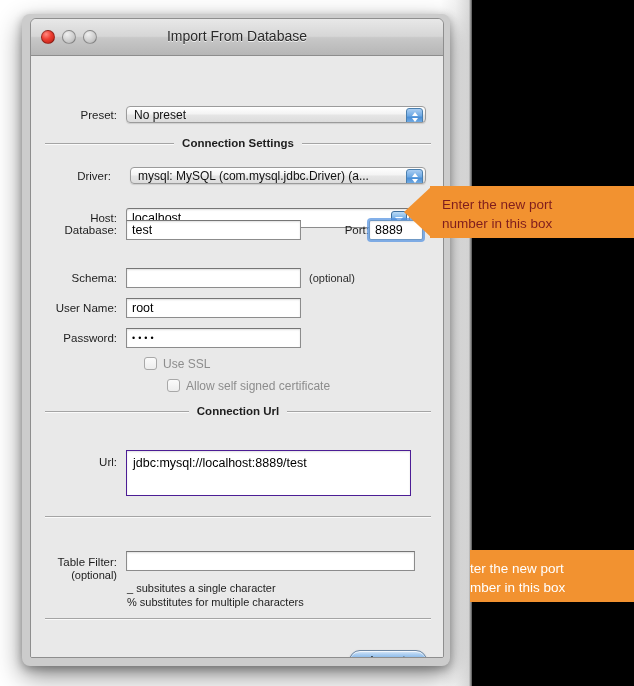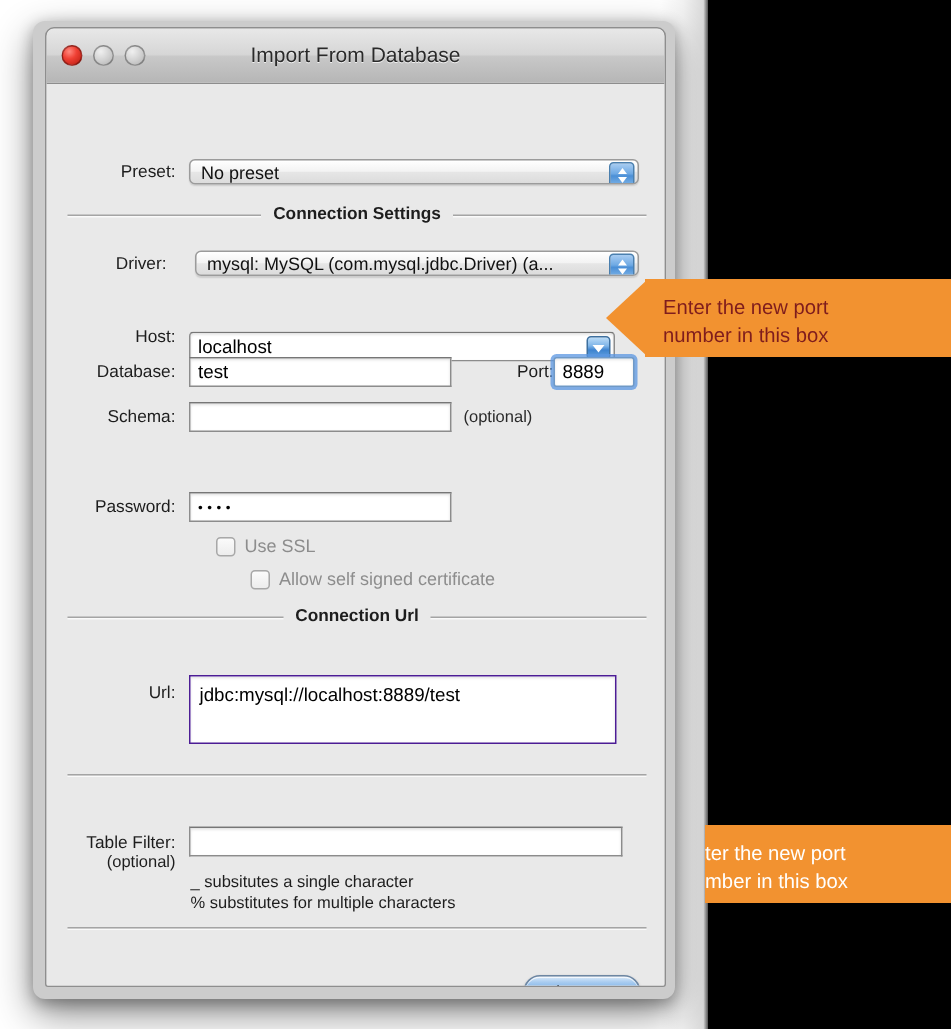--- a/index.html
+++ b/index.html
@@ -242,21 +242,21 @@
     white-space: nowrap;
   }
   .plainsep {
     position: absolute;
     height: 1px;
     background: #a4a4a4;
     box-shadow: 0 1px 0 #fafafa;
   }
 
   
-  .chkrow { position: absolute; display: flex; align-items: flex-end; gap: 6px; }
+  .chkrow { position: absolute; display: flex; align-items: flex-start; gap: 6px; }
   .chk {
     width: 13px; height: 13px;
     border: 1px solid #a8a8a8;
     border-radius: 3px;
     background: linear-gradient(to bottom, #fbfbfb, #ededed);
     box-sizing: border-box;
   }
   .chklbl { font-size: 12px; color: #8d8d8d; }
 
   
@@ -377,47 +377,53 @@
           <span class="ptext">mysql: MySQL (com.mysql.jdbc.Driver)  (a...</span>
           <span class="stepper">
             <span class="tri-up"></span>
             <span class="tri-down"></span>
           </span>
         </div>
       </div>
 
       <div class="row" style="left:0; top:152px; width:395px;">
         <div class="lbl" style="width:86px;">Host:</div>
-        <div class="field combo" style="margin-left:9px; width:284px;margin-top:13px;">
+        <div class="field combo" style="margin-left:9px; width:284px;">
           <span class="ftext">localhost</span>
           <span class="combo-btn">
             <span class="tri-down-w"></span>
           </span>
         </div>
       </div>
 
-      <div class="row" style="left:0; top:182px; width:395px;">
+      <div class="row" style="left:0; top:164px; width:395px;">
         <div class="lbl" style="width:86px;">Database:</div>
         <div class="field" style="margin-left:9px; width:175px;">
           <span class="ftext">test</span>
         </div>
         <div class="lbl" style="width:50px; margin-left:18px;">Port:</div>
         <div class="field focused" style="width:54px;">
           <span class="ftext">8889</span>
         </div>
       </div>
 
       <div class="row" style="left:0; top:212px; width:395px;">
         <div class="lbl" style="width:86px;">Schema:</div>
         <div class="field" style="margin-left:9px; width:175px;">
           <span class="ftext"></span>
         </div>
         <div class="hint" style="margin-left:8px;">(optional)</div>
       </div>
 
+      <div class="row" style="left:0; top:242px; width:395px;">
+        <div class="lbl" style="width:86px;">User Name:</div>
+        <div class="field" style="margin-left:9px; width:175px;">
+          <span class="ftext">root</span>
+        </div>
+      </div>
 
       <div class="row" style="left:0; top:272px; width:395px;">
         <div class="lbl" style="width:86px;">Password:</div>
         <div class="field" style="margin-left:9px; width:175px;">
           <span class="pwd-dots">••••</span>
         </div>
       </div>
 
       <div class="chkrow" style="left:113px; top:301px;">
         <span class="chk"></span>

